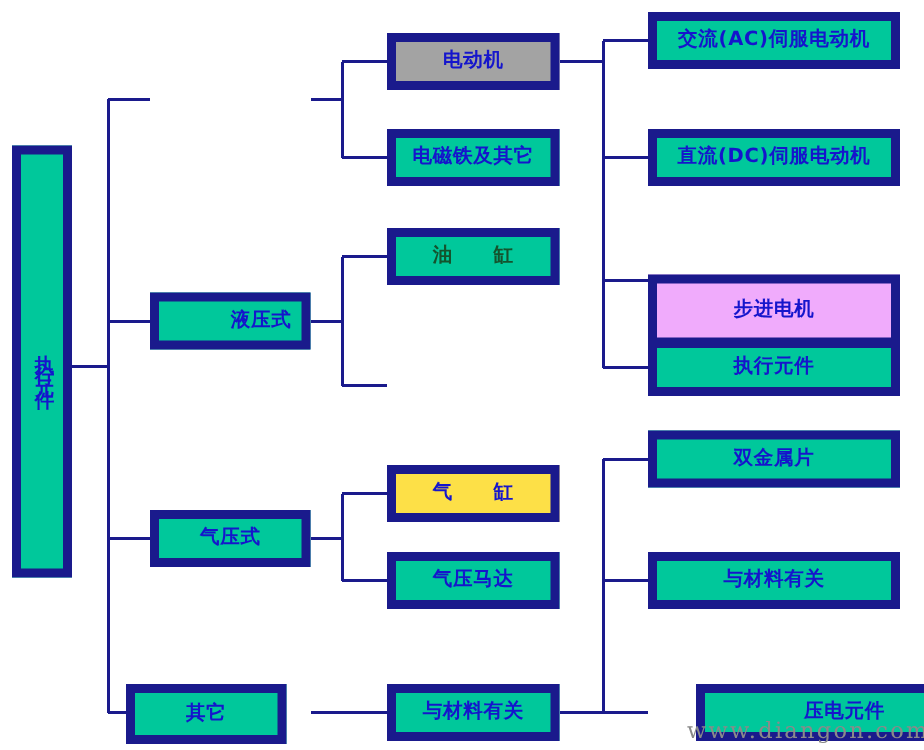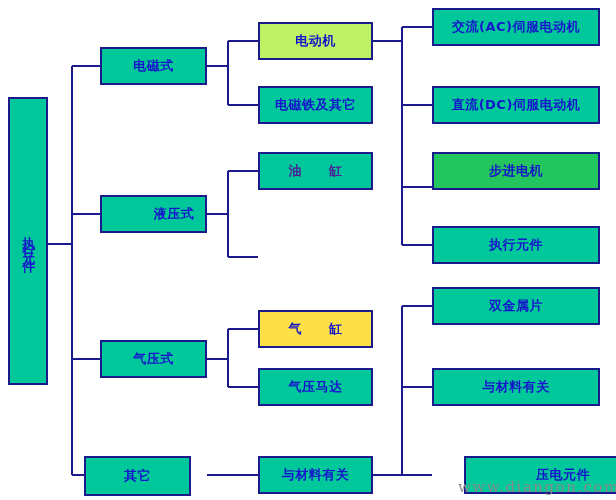--- a/index.html
+++ b/index.html
@@ -23,21 +23,21 @@
     left: 0;
     top: 0;
     width: 616px;
     height: 500px;
     pointer-events: none;
   }
   .node {
     position: absolute;
     box-sizing: border-box;
     background: #00C89B;
-    border: 2px solid #be185d;
+    border: 6px solid #be185d;
     color: #1515CC;
     display: flex;
     align-items: center;
     justify-content: center;
     text-align: center;
     font-size: 13px;
     font-weight: bold;
     letter-spacing: 0.5px;
     line-height: 1.1;
     z-index: 2;
@@ -98,59 +98,56 @@
       <line x1="402" y1="306" x2="402" y2="475" stroke="#1A1A8C" stroke-width="2" shape-rendering="crispEdges"></line>
       <line x1="402" y1="306" x2="432" y2="306" stroke="#1A1A8C" stroke-width="2" shape-rendering="crispEdges"></line>
       <line x1="402" y1="387" x2="432" y2="387" stroke="#1A1A8C" stroke-width="2" shape-rendering="crispEdges"></line>
       <line x1="402" y1="475" x2="432" y2="475" stroke="#1A1A8C" stroke-width="2" shape-rendering="crispEdges"></line>
     </svg>
 
   <div class="node root" style="left: 8px; top: 97px; width: 40px; height: 288px; background: rgb(0, 200, 155); border-color: rgb(26, 26, 140); color: rgb(21, 21, 204);">
     <span class="lbl">执行元件</span>
   </div>
 
-  <div class="node" style="left: 100px; top: 47px; width: 107px; height: 38px; background: rgb(0, 200, 155); border-color: rgb(26, 26, 140); color: rgb(21, 21, 204);">
-    <span class="lbl">电磁式</span>
-  </div>
   <div class="node" style="left: 100px; top: 195px; width: 107px; height: 38px; background: rgb(0, 200, 155); border-color: rgb(26, 26, 140); color: rgb(21, 21, 204); padding-left: 41px;">
     <span class="lbl">液压式</span>
   </div>
   <div class="node" style="left: 100px; top: 340px; width: 107px; height: 38px; background: rgb(0, 200, 155); border-color: rgb(26, 26, 140); color: rgb(21, 21, 204);">
     <span class="lbl">气压式</span>
   </div>
   <div class="node" style="left: 84px; top: 456px; width: 107px; height: 40px; background: rgb(0, 200, 155); border-color: rgb(26, 26, 140); color: rgb(21, 21, 204);">
     <span class="lbl">其它</span>
   </div>
 
-  <div class="node" style="left: 258px; top: 22px; width: 115px; height: 38px; background: #bef264; border-color: rgb(26, 26, 140); color: rgb(21, 21, 204);">
+  <div class="node" style="left: 258px; top: 22px; width: 115px; height: 38px; background: #a3a3a3; border-color: rgb(26, 26, 140); color: rgb(21, 21, 204);">
     <span class="lbl">电动机</span>
   </div>
   <div class="node" style="left: 258px; top: 86px; width: 115px; height: 38px; background: rgb(0, 200, 155); border-color: rgb(26, 26, 140); color: rgb(21, 21, 204);">
     <span class="lbl">电磁铁及其它</span>
   </div>
-  <div class="node" style="left: 258px; top: 152px; width: 115px; height: 38px; background: rgb(0, 200, 155); border-color: rgb(26, 26, 140); color: #4c1d95;">
+  <div class="node" style="left: 258px; top: 152px; width: 115px; height: 38px; background: rgb(0, 200, 155); border-color: rgb(26, 26, 140); color: #14532d;">
     <span class="lbl">油　　缸</span>
   </div>
   <div class="node" style="left: 258px; top: 310px; width: 115px; height: 38px; background: #fde047; border-color: rgb(26, 26, 140); color: rgb(21, 21, 204);">
     <span class="lbl">气　　缸</span>
   </div>
   <div class="node" style="left: 258px; top: 368px; width: 115px; height: 38px; background: rgb(0, 200, 155); border-color: rgb(26, 26, 140); color: rgb(21, 21, 204); text-align: right;">
     <span class="lbl">气压马达</span>
   </div>
   <div class="node" style="left: 258px; top: 456px; width: 115px; height: 38px; background: rgb(0, 200, 155); border-color: rgb(26, 26, 140); color: rgb(21, 21, 204);">
     <span class="lbl">与材料有关</span>
   </div>
 
   <div class="node" style="left: 432px; top: 8px; width: 168px; height: 38px; background: rgb(0, 200, 155); border-color: rgb(26, 26, 140); color: rgb(21, 21, 204);">
     <span class="lbl">交流(AC)伺服电动机</span>
   </div>
   <div class="node" style="left: 432px; top: 86px; width: 168px; height: 38px; background: rgb(0, 200, 155); border-color: rgb(26, 26, 140); color: rgb(21, 21, 204);">
     <span class="lbl">直流(DC)伺服电动机</span>
   </div>
-  <div class="node" style="left: 432px; top: 152px; width: 168px; height: 38px; background: #22c55e; border-color: rgb(26, 26, 140); color: rgb(21, 21, 204);">
+  <div class="node" style="left: 432px; top: 183px; width: 168px; height: 48px; background: #f0abfc; border-color: rgb(26, 26, 140); color: rgb(21, 21, 204);">
     <span class="lbl">步进电机</span>
   </div>
   <div class="node" style="left: 432px; top: 226px; width: 168px; height: 38px; background: rgb(0, 200, 155); border-color: rgb(26, 26, 140); color: rgb(21, 21, 204);">
     <span class="lbl">执行元件</span>
   </div>
   <div class="node" style="left: 432px; top: 287px; width: 168px; height: 38px; background: rgb(0, 200, 155); border-color: rgb(26, 26, 140); color: rgb(21, 21, 204);">
     <span class="lbl">双金属片</span>
   </div>
   <div class="node" style="left: 432px; top: 368px; width: 168px; height: 38px; background: rgb(0, 200, 155); border-color: rgb(26, 26, 140); color: rgb(21, 21, 204);">
     <span class="lbl">与材料有关</span>

